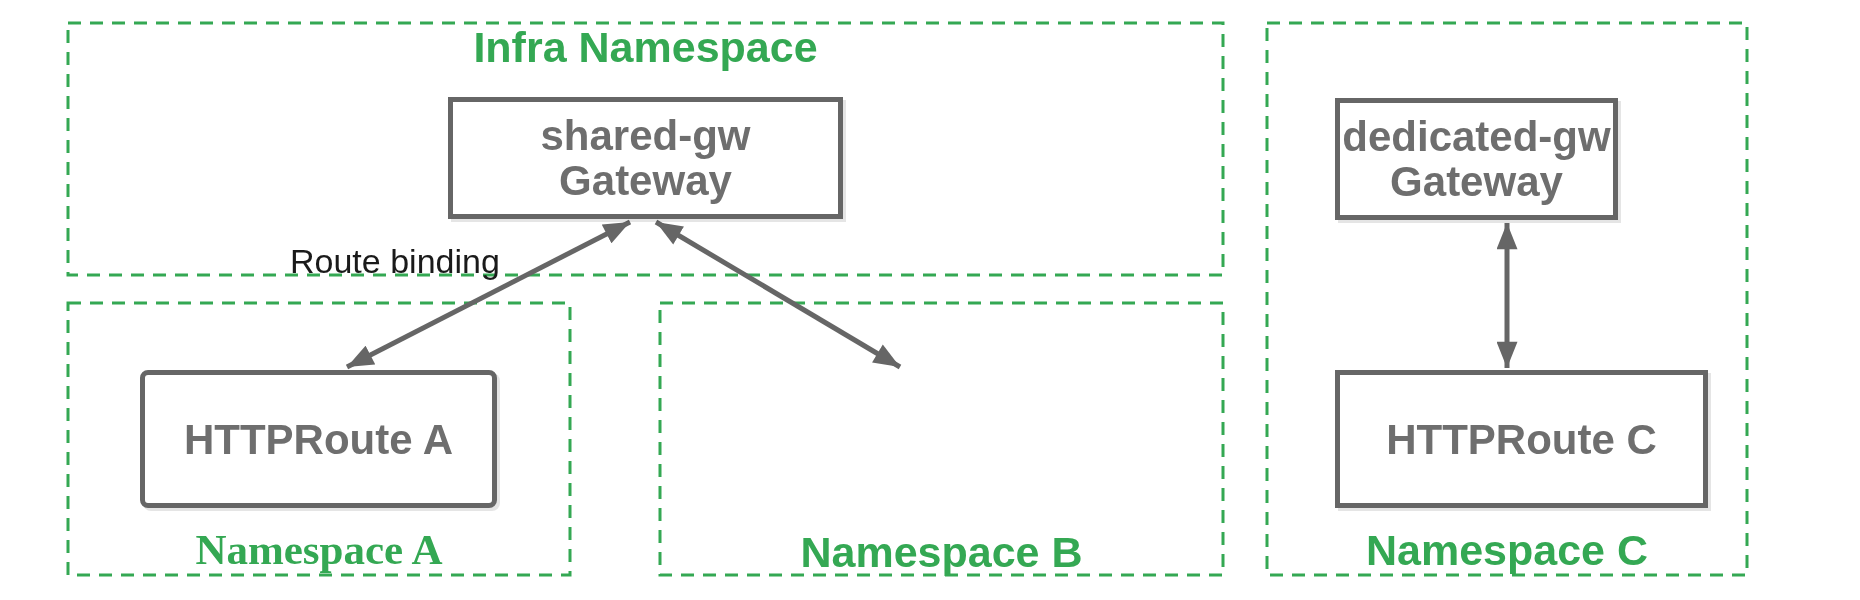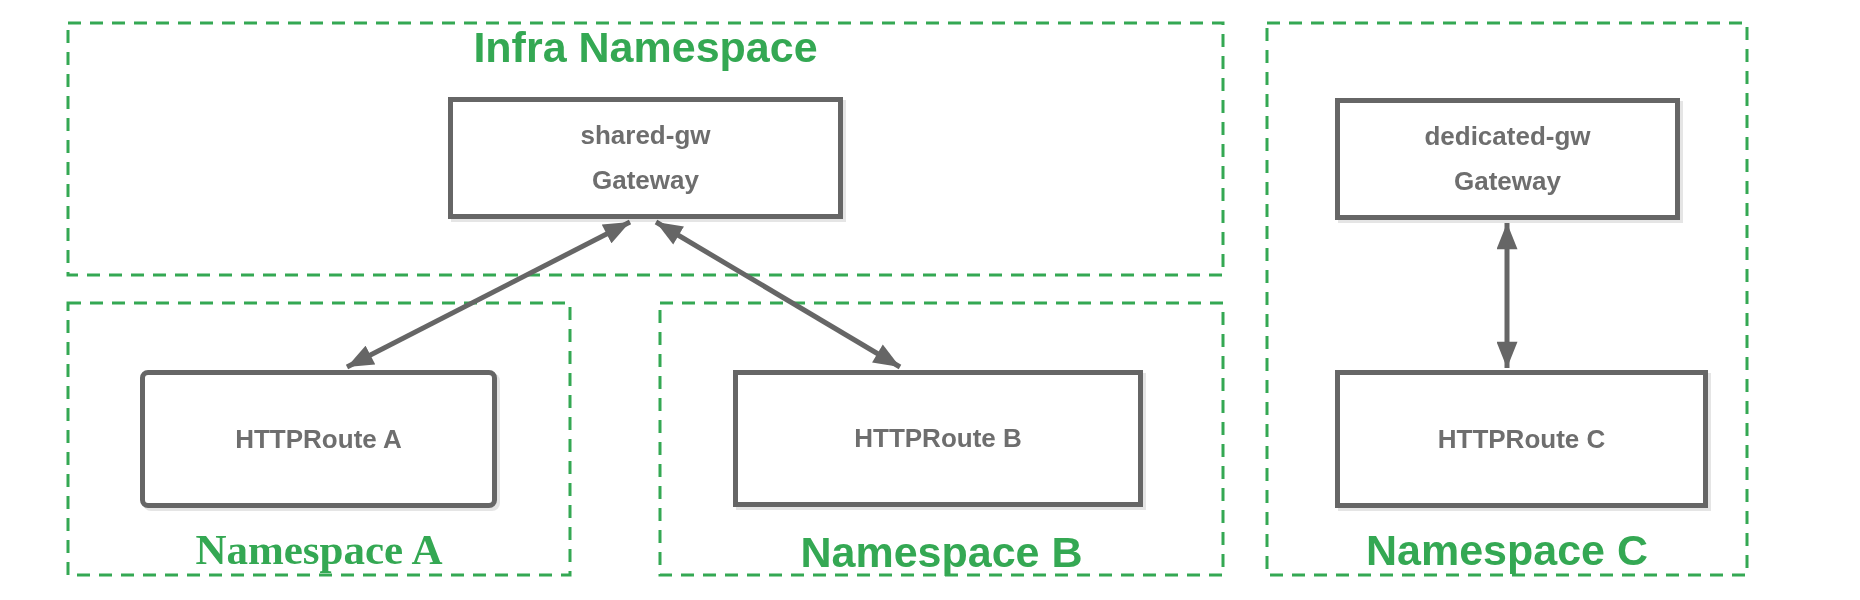--- a/index.html
+++ b/index.html
@@ -22,21 +22,21 @@
     border: 5px solid #666666;
     background: #ffffff;
     box-shadow: 3px 3px 0 rgba(0,0,0,0.10);
     display: flex;
     flex-direction: column;
     align-items: center;
     justify-content: center;
     text-align: center;
     color: #6e6e6e;
     font-weight: bold;
-    font-size: 26px;
+    font-size: 42px;
     line-height: 45px;
   }
   .ns-label {
     position: absolute;
     text-align: center;
     color: #34A853;
     font-weight: bold;
     font-size: 43px;
     line-height: 38px;
     white-space: nowrap;
@@ -70,35 +70,33 @@
     <line x1="630" y1="222" x2="347" y2="367" stroke-width="5" marker-start="url(#arrowhead)" marker-end="url(#arrowhead)" stroke="#666666"></line>
     <line x1="656" y1="222" x2="900" y2="367" stroke-width="5" marker-start="url(#arrowhead)" marker-end="url(#arrowhead)" stroke="#666666"></line>
     <line x1="1507" y1="223" x2="1507" y2="368" stroke-width="5" marker-start="url(#arrowhead)" marker-end="url(#arrowhead)" stroke="#666666"></line>
   </svg>
 
   <div class="ns-label" style="left:68px; top:28px; width:1155px;">Infra Namespace</div>
   <div class="ns-label" style="left:68px; top:531px; width:502px;font-family:Liberation Serif, serif;">Namespace A</div>
   <div class="ns-label" style="left:660px; top:533px; width:563px;">Namespace B</div>
   <div class="ns-label" style="left:1267px; top:531px; width:480px;">Namespace C</div>
 
+  <div class="annotation" style="left:290px; top:242px;">Route binding</div>
 
   <div class="node-box" style="left:448px; top:97px; width:395px; height:122px;">
     <span>shared-gw</span>
     <span>Gateway</span>
   </div>
 
   <div class="node-box" style="left:140px; top:370px; width:357px; height:138px;border-radius:8px;">
     <span>HTTPRoute A</span>
   </div>
 
-  <div class="node-box" style="left:733px; top:370px; width:410px; height:137px;">
-    <span>HTTPRoute B</span>
-  </div>
 
-  <div class="node-box" style="left:1335px; top:98px; width:345px; height:122px;">
+  <div class="node-box" style="left:1335px; top:98px; width:283px; height:122px;">
     <span>dedicated-gw</span>
     <span>Gateway</span>
   </div>
 
   <div class="node-box" style="left:1335px; top:370px; width:373px; height:138px;">
     <span>HTTPRoute C</span>
   </div>
 
 </div>
 

